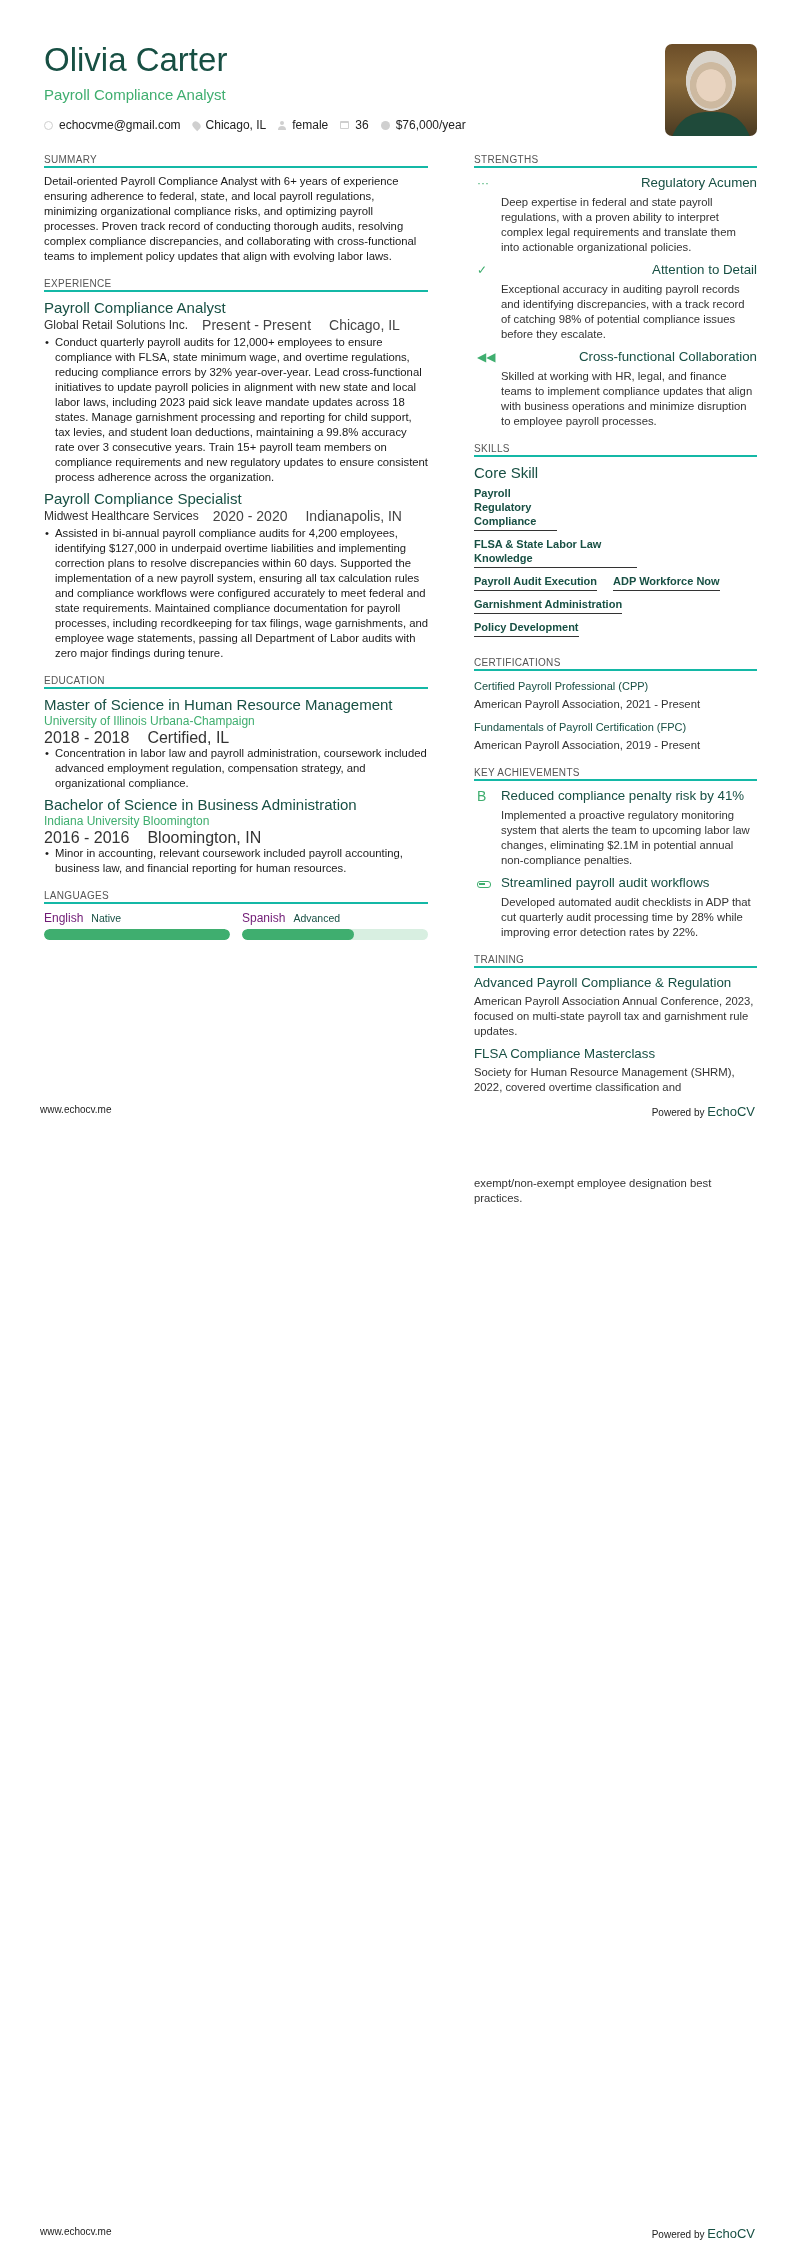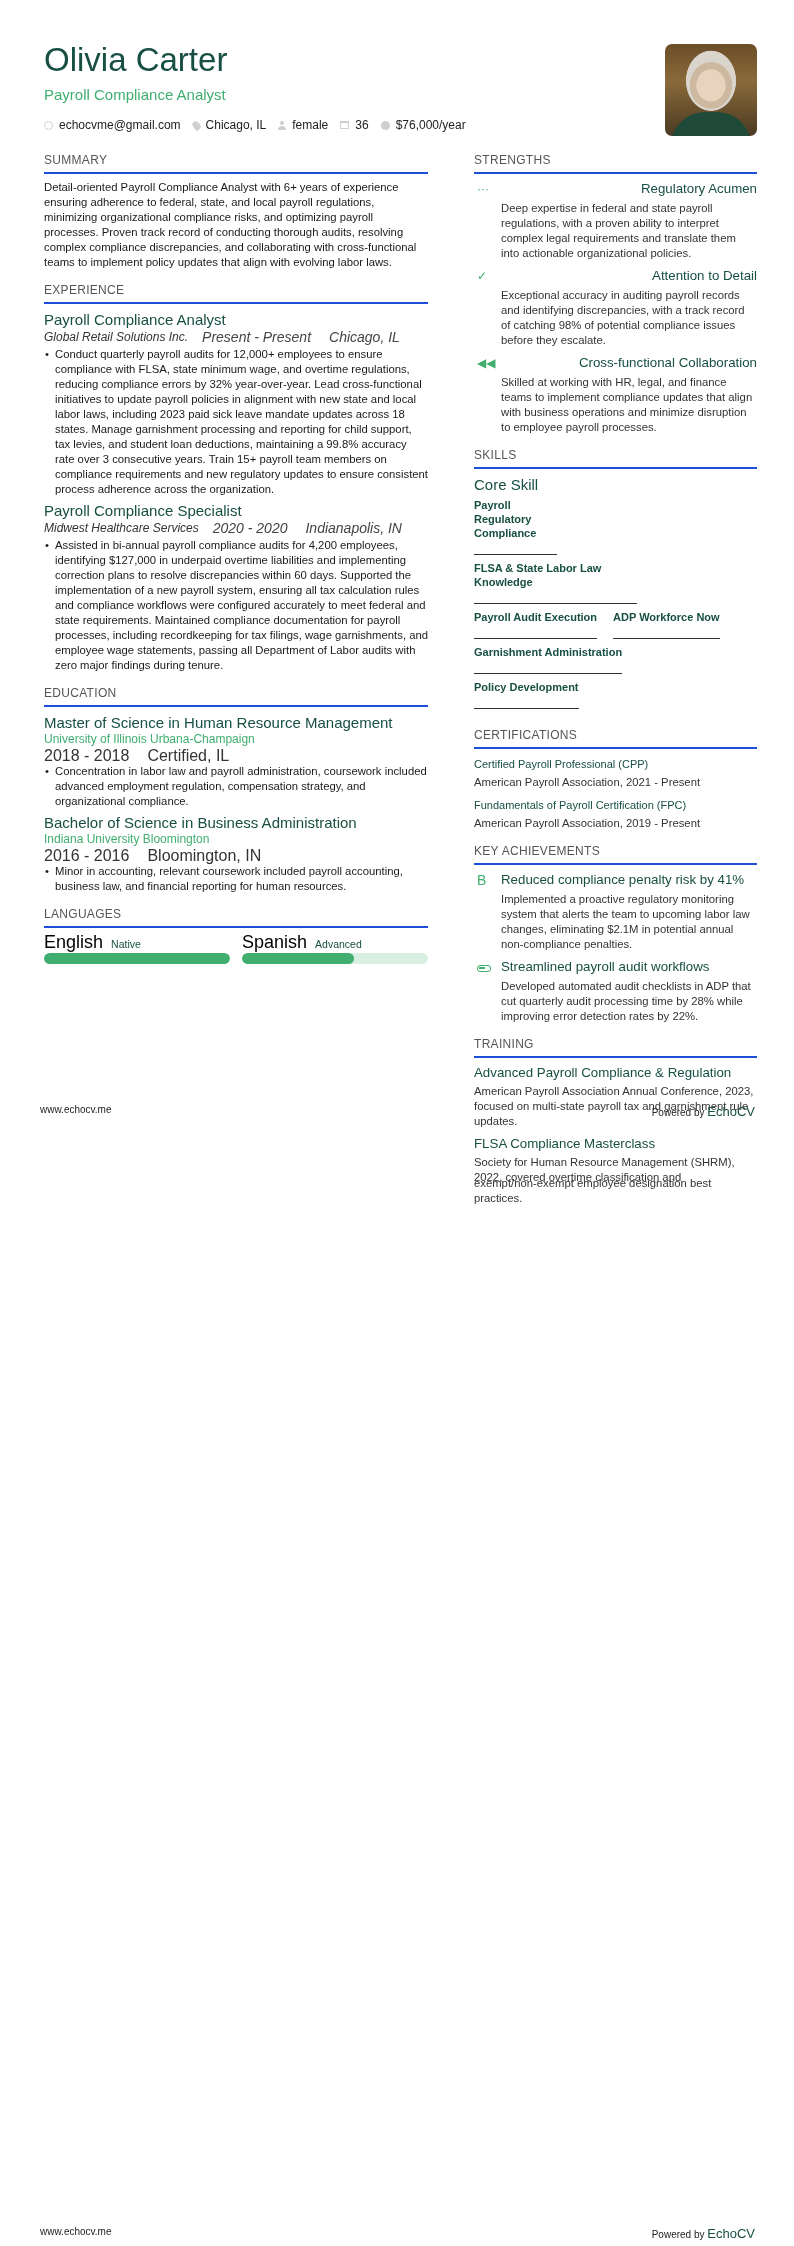--- a/index.html
+++ b/index.html
@@ -26,51 +26,51 @@
   .photo { position: absolute; left: 665px; top: 44px; width: 92px; height: 92px; border-radius: 7px; overflow: hidden;
            background: radial-gradient(ellipse at 50% 45%, #e8d3bf 0 22%, #cdb9a0 23% 32%, transparent 33%),
                        radial-gradient(ellipse at 50% 40%, #d9d4cc 0 38%, transparent 39%),
                        linear-gradient(180deg, #6b4d28 0%, #8a6a3a 40%, #4a3a22 100%); }
   .photo .shoulders { position: absolute; left: 6px; bottom: -10px; width: 80px; height: 34px; background: #1f4a3a; border-radius: 40px 40px 0 0; }
 
   .col-left { position: absolute; left: 44px; top: 154px; width: 384px; }
   .col-right { position: absolute; left: 474px; top: 154px; width: 283px; }
 
   .section { margin-bottom: 14px; }
-  .sec-title { font-size: 12px; color: #555; letter-spacing: 0.3px; line-height: 12px; padding-bottom: 6px; border-bottom: 2px solid #1d4ed8; margin-bottom: 6px; text-transform: uppercase; }
+  .sec-title { font-size: 10px; color: #555; letter-spacing: 0.3px; line-height: 12px; padding-bottom: 0; border-bottom: 2px solid #14b8a6; margin-bottom: 6px; text-transform: uppercase; }
   .para { font-size: 11.3px; line-height: 15px; color: #1a1a1a; }
 
   .job-title { font-size: 15px; color: #174f43; line-height: 19px; margin-top: 2px; }
-  .job-meta { display: flex; align-items: center; font-size: 12px; color: #333; line-height: 16px; margin-bottom: 2px; font-style: italic; }
+  .job-meta { display: flex; align-items: center; font-size: 12px; color: #333; line-height: 16px; margin-bottom: 2px; }
   .job-meta .company { margin-right: 14px; }
   .job-meta .dates, .job-meta .loc { font-size: 14px; color: #444; margin-right: 18px; }
   .bullet { display: flex; font-size: 11.3px; line-height: 15px; color: #1a1a1a; margin-bottom: 4px; }
   .bullet .dot { width: 11px; flex: none; padding-left: 1px; }
 
   .edu-degree { font-size: 15px; color: #174f43; line-height: 19px; margin-top: 2px; }
   .edu-school { font-size: 12px; color: #3fae6f; line-height: 15px; }
   .edu-meta { display: flex; font-size: 16px; color: #333; line-height: 14px; margin: 2px 0 1px; }
   .edu-meta .dates { margin-right: 18px; }
 
   .langs { display: flex; justify-content: space-between; }
   .lang { width: 186px; }
   .lang-head { display: flex; align-items: baseline; }
-  .lang-name { font-size: 18px; color: #000000; margin-right: 8px; line-height: 16px; }
+  .lang-name { font-size: 12px; color: #701a75; margin-right: 8px; line-height: 16px; }
   .lang-level { font-size: 10.5px; color: #174f43; }
   .bar { margin-top: 3px; height: 11px; border-radius: 6px; background: #d8efe1; overflow: hidden; }
   .bar-fill { height: 100%; background: #3fae6f; border-radius: 6px; }
 
   .str-item { display: flex; margin-bottom: 6px; }
   .str-icon { width: 27px; flex: none; color: #3fae6f; font-size: 12px; line-height: 18px; padding-left: 3px; }
   .str-title { font-size: 13.3px; color: #174f43; line-height: 18px; text-align: right; }
   .str-desc { font-size: 11.3px; line-height: 15px; color: #333; margin-top: 3px; }
 
   .skill-cat { font-size: 15px; color: #174f43; line-height: 19px; margin-bottom: 4px; }
   .skill-tags { display: flex; flex-wrap: wrap; }
-  .skill-tag { font-size: 11px; font-weight: bold; color: #174f43; padding-bottom: 14px; border-bottom: 1.5px solid #333; margin-right: 16px; margin-bottom: 6px; line-height: 14px; }
+  .skill-tag { font-size: 11px; font-weight: bold; color: #174f43; padding-bottom: 2px; border-bottom: 1.5px solid #333; margin-right: 16px; margin-bottom: 6px; line-height: 14px; }
 
   .cert-name { font-size: 11px; color: #174f43; line-height: 18px; margin-top: 2px; }
   .cert-sub { font-size: 11.3px; color: #333; line-height: 15px; margin-bottom: 6px; margin-top: 2px; }
 
   .ach-item { display: flex; margin-bottom: 6px; }
   .ach-icon { width: 27px; flex: none; color: #3fae6f; font-size: 14px; line-height: 18px; padding-left: 3px; }
   .ic-battery { display: inline-block; width: 14px; height: 7px; border: 1.5px solid #3fae6f; border-radius: 3px; position: relative; vertical-align: middle; }
   .ic-battery::before { content: ""; position: absolute; left: 1px; top: 1px; width: 6px; height: 2px; background: #3fae6f; }
   .ach-title { font-size: 13.3px; color: #174f43; line-height: 18px; }
   .ach-desc { font-size: 11.3px; line-height: 15px; color: #333; margin-top: 3px; }

